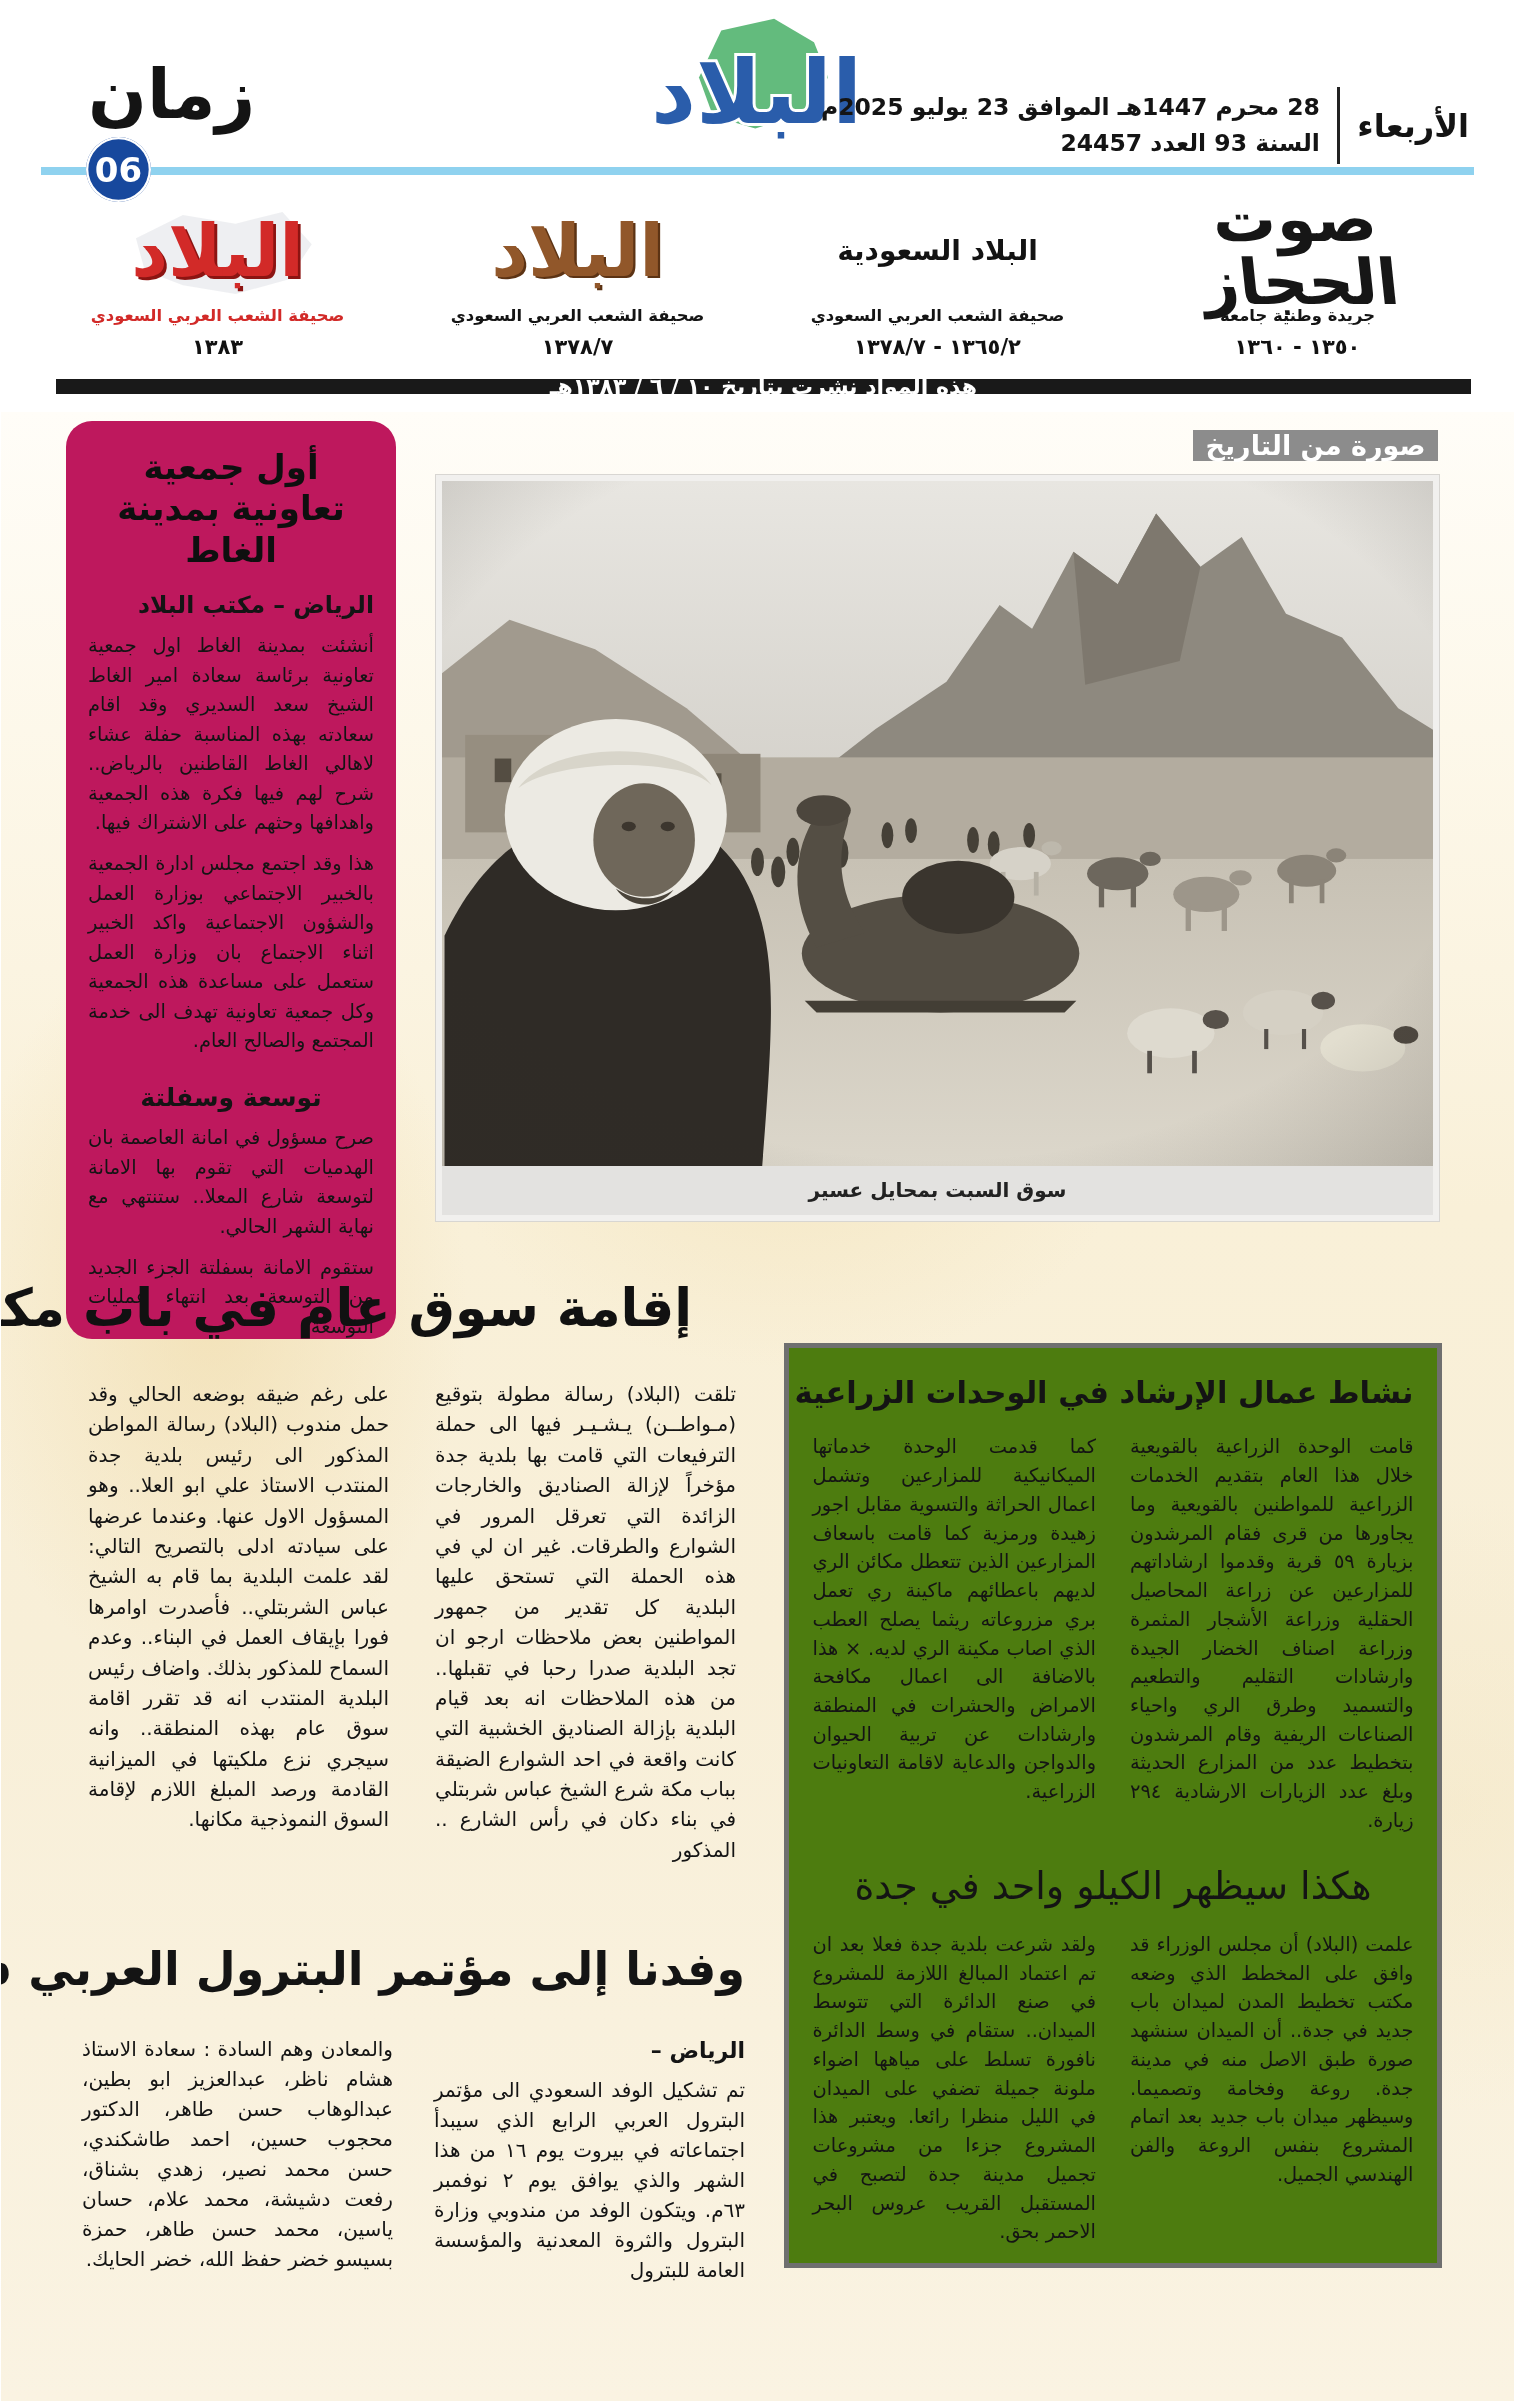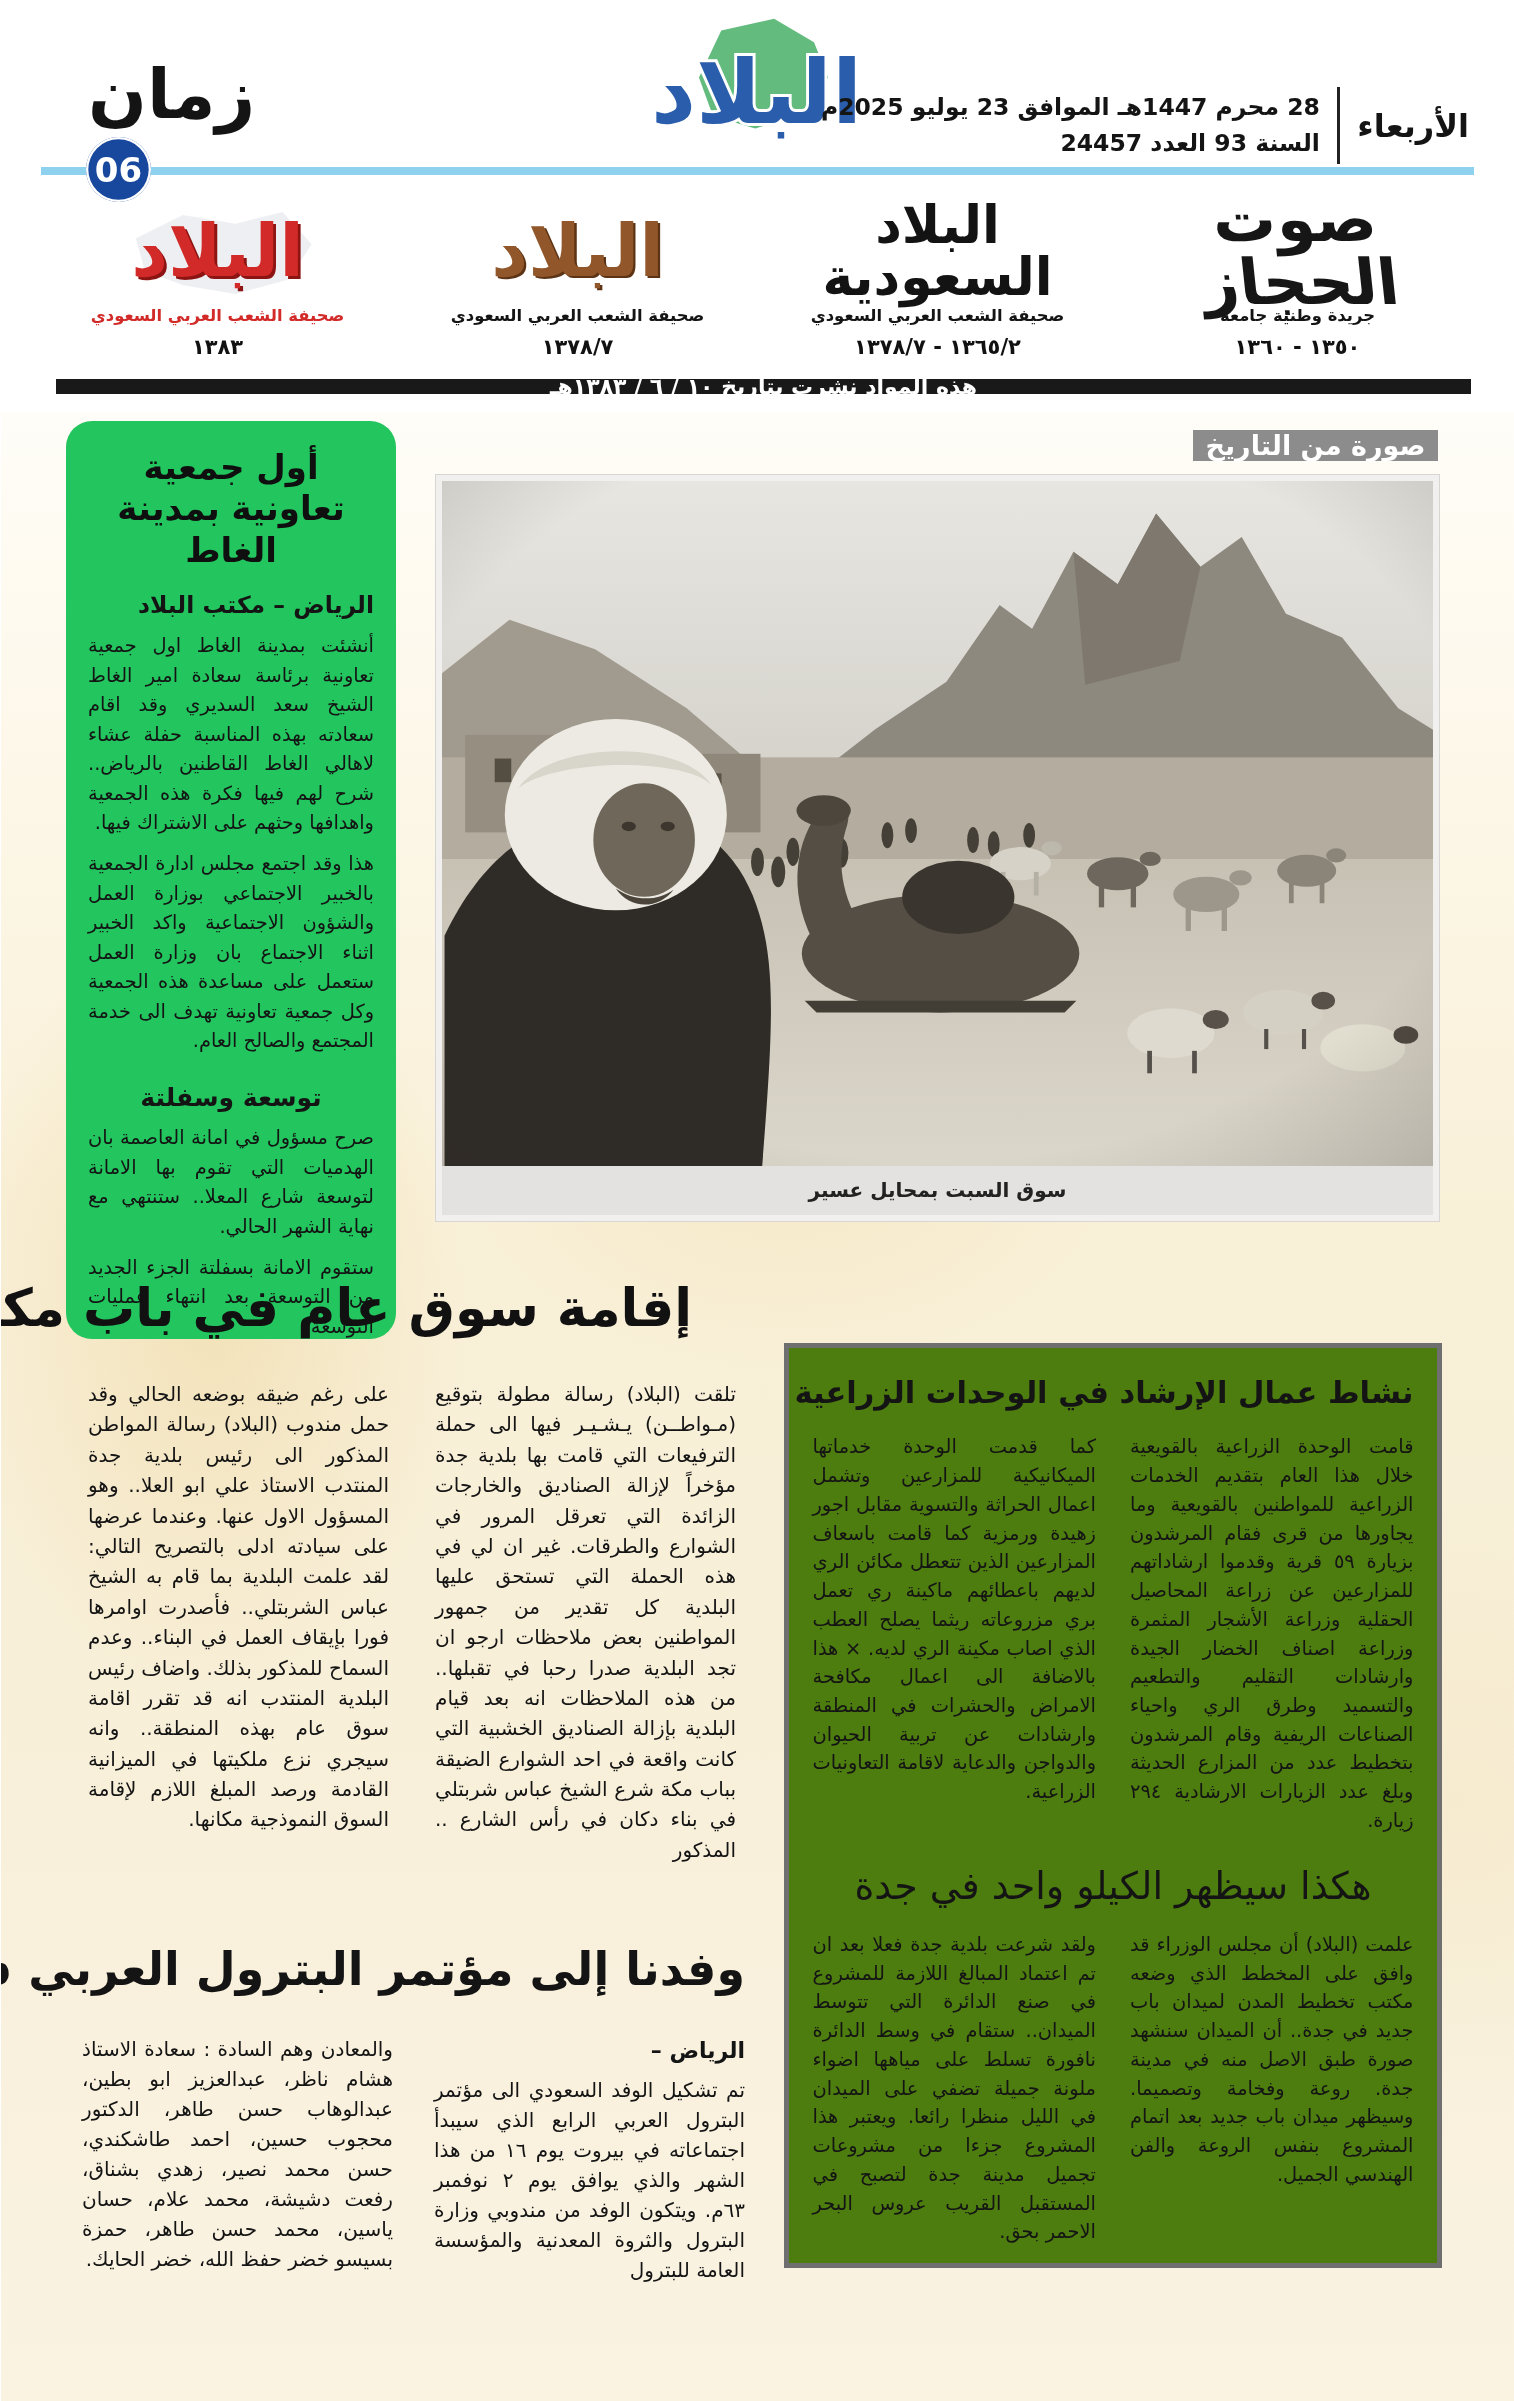--- a/index.html
+++ b/index.html
@@ -23,38 +23,38 @@
   .day{font-size:32px;font-weight:900;}
   .vdiv{width:2.3px;height:77px;background:#222;}
   .dlines{font-size:23.5px;font-weight:600;text-align:right;line-height:1.5;}
   
   .mastheads{left:47px;right:47px;top:198px;height:176px;display:flex;direction:rtl;justify-content:space-between;}
   .masthead{width:24%;text-align:center;position:relative;}
   .m-title{height:106px;display:flex;align-items:center;justify-content:center;line-height:1;position:relative;}
   .m-sub{font-size:16.4px;font-weight:700;margin-top:2.3px;}
   .m-date{font-size:21px;font-weight:700;margin-top:9.4px;color:#111;}
   .mh-sawt .m-title{font-size:63px;font-weight:900;color:#161616;transform:skewX(6deg);}
-  .mh-saudia .m-title{font-size:52px;font-weight:900;color:#131313;}
+  .mh-saudia .m-title{font-size:28px;font-weight:900;color:#131313;}
   .mh-brown .m-title{font-size:72px;font-weight:900;color:#91572a;text-shadow:2.3px 2.3px 0 #5c3314;}
   .mh-red .m-title{font-size:72px;font-weight:900;color:#d22a28;text-shadow:2.9px 2.9px 0 #8c1412;}
   .mh-red .m-sub{color:#d22a28;}
   .map-ghost{position:absolute;left:50%;top:4.7px;transform:translateX(-50%);opacity:.55;}
   
   .notice{left:56px;right:44px;top:379px;height:15px;background:#191919;color:#ffffff;
     font-size:22px;font-weight:700;display:flex;align-items:center;justify-content:center;}
   
   .wash{left:0;right:0;top:412px;bottom:0;
     background-image:
       radial-gradient(ellipse 364px 563px at 14% 45%, rgba(238,215,160,.55), transparent 70%),
       radial-gradient(ellipse 469px 305px at 52% 37%, rgba(240,222,175,.45), transparent 72%),
       radial-gradient(ellipse 528px 410px at 96% 70%, rgba(242,228,190,.4), transparent 75%),
       linear-gradient(180deg,#fffdf8 0%,#fdf8ea 16%,#f9f0d8 40%,#f8efd8 62%,#faf3e2 100%);
   }
   
-  .coop-box{left:66px;top:421px;width:330px;height:918px;background:#22c55e;
+  .coop-box{left:66px;top:421px;width:330px;height:918px;background:#be185d;
     border-radius:26px;padding:26px 22px;box-sizing:border-box;overflow:hidden;}
   .coop-box h1{margin:0;font-size:34px;font-weight:900;text-align:center;line-height:1.22;color:#0f0f0f;}
   .coop-byline{margin-top:20px;font-size:23.5px;font-weight:800;}
   .coop-box p{margin:11.7px 0 0 0;font-size:19.4px;line-height:1.52;text-align:justify;}
   .coop-box h2{margin:27px 0 0 0;font-size:25px;font-weight:900;text-align:center;}
   
   .photo-badge{right:77px;top:430px;width:245px;height:31px;background:#8c8c8c;color:#fff;
     font-size:27px;font-weight:800;display:flex;align-items:center;justify-content:center;}
   .photo-frame{left:435px;top:474px;width:1005px;background:#f1f0ee;border:1.2px solid #d8d6d2;
     padding:5.9px;box-sizing:border-box;}

